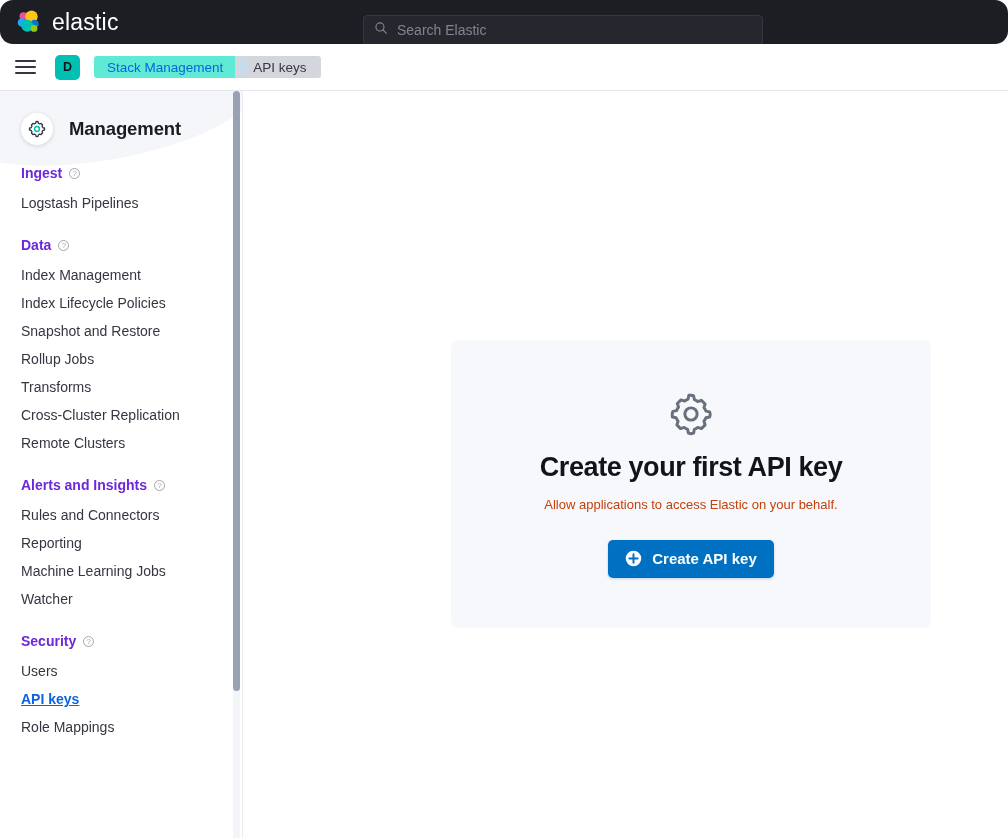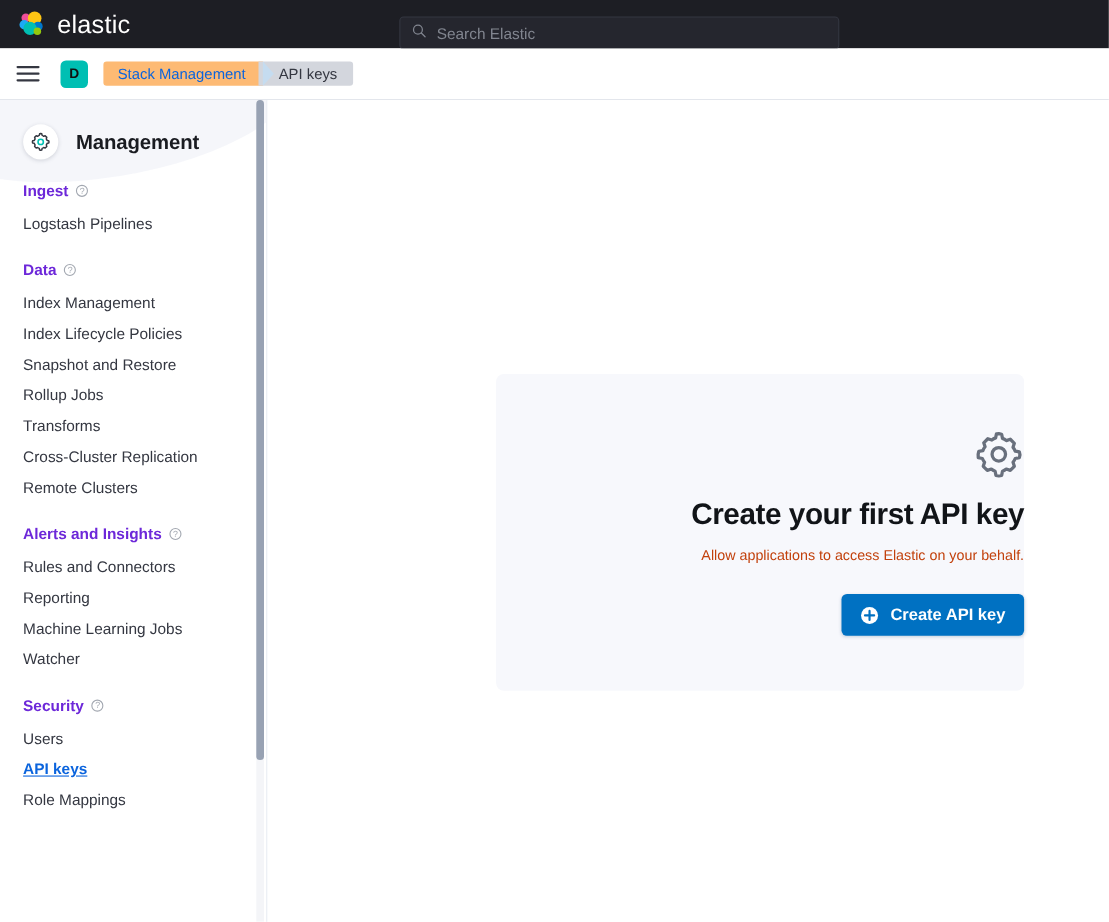--- a/index.html
+++ b/index.html
@@ -10,21 +10,21 @@
     background: #ffffff;
     font-family: "Liberation Sans", sans-serif;
     -webkit-font-smoothing: antialiased;
   }
 
   
   #top-header {
     position: absolute; top: 0; left: 0;
     width: 1008px; height: 44px;
     background: #1d1e24;
-    display: flex; align-items: center;
+    display: flex; align-items: center; border-radius: 13px;
   }
   .brand { display: flex; align-items: center; margin-left: 14px; }
   .brand-logo { position: relative; width: 28px; height: 28px; }
   .brand-name {
     color: #ffffff; font-size: 23px; letter-spacing: .2px;
     margin-left: 10px; font-weight: 400;
   }
   #global-search {
     position: absolute; left: 363px; top: 5px;
     width: 400px; height: 30px;
@@ -62,21 +62,21 @@
     color: #111; font-size: 12.5px; font-weight: 600;
     display: flex; align-items: center; justify-content: center;
   }
   #breadcrumb { margin-left: 14px; display: flex; height: 22px; }
   .crumb {
     display: flex; align-items: center;
     font-size: 13.5px; position: relative;
     padding: 0 11px 0 14px; height: 22px;
   }
   .crumb.first {
-    background: #fdba74; color: #0b64dd;
+    background: #5eead4; color: #0b64dd;
     border-radius: 3px 0 0 3px; padding-left: 13px; padding-right: 16px;
   }
   .crumb.first:after {
     content: ""; position: absolute; right: -10px; top: 0;
     border-top: 11px solid transparent;
     border-bottom: 11px solid transparent;
     border-left: 10px solid #c5dcf0;
     z-index: 2;
   }
   .crumb.last {
@@ -156,21 +156,21 @@
   
   #main {
     position: absolute; top: 91px; left: 244px;
     width: 764px; height: 747px; background: #ffffff;
   }
   #empty-panel {
     position: absolute; left: 207px; top: 249px;
     width: 480px; height: 288px;
     background: #f7f8fc; border-radius: 7px;
     display: flex; flex-direction: column;
-    align-items: flex-end; justify-content: center;
+    align-items: center; justify-content: center;
   }
   #empty-gear { margin-bottom: 11px; }
   #empty-title {
     font-size: 27px; font-weight: 700; color: #111418;
     letter-spacing: -.4px; margin: 0 0 14px 0;
   }
   #empty-desc {
     font-size: 13px; color: #c2410c; margin: 0 0 28px 0;
   }
   #create-api-key-button {

